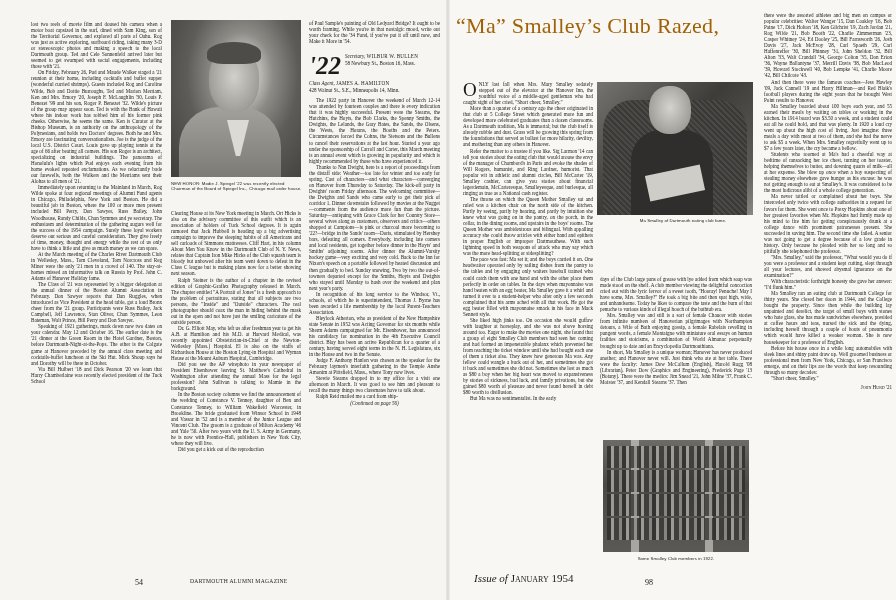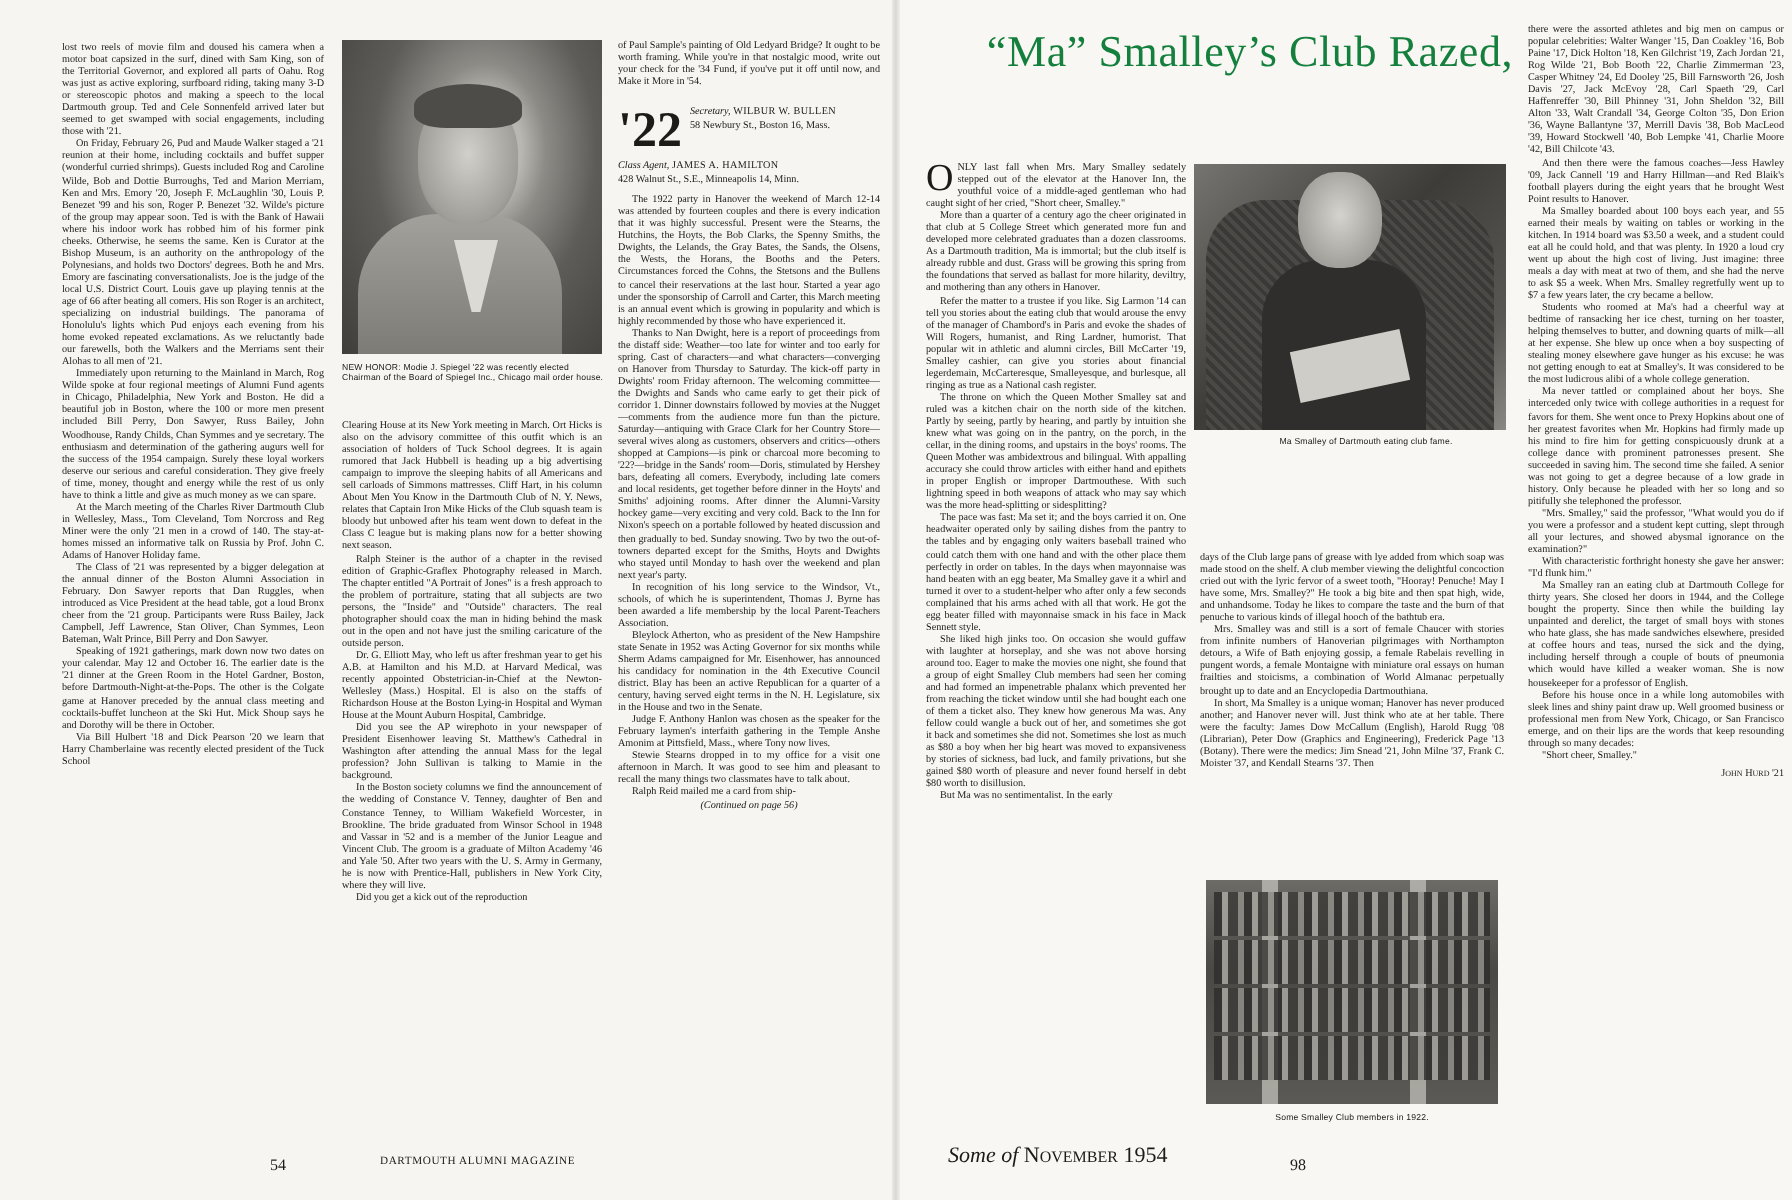--- a/index.html
+++ b/index.html
@@ -25,32 +25,32 @@
      background:linear-gradient(180deg,#a3a19c,#7d7b76); border-radius:40px 40px 0 0; }
   #photo-spiegel .head { position:absolute; left:38px; top:28px; width:50px; height:64px; border-radius:45%;
      background:radial-gradient(ellipse at 50% 45%, #d2d0ca, #a09e98 70%, #6d6b67); }
   #photo-spiegel .hair { position:absolute; left:36px; top:22px; width:54px; height:22px; border-radius:50% 50% 30% 30%;
      background:#4d4c48; }
   #photo-spiegel .shirt { position:absolute; left:56px; top:100px; width:22px; height:36px; background:#dcdad4;
      clip-path:polygon(0 0,100% 0,60% 100%,40% 100%); }
   .caption { position:absolute; font-family:"Liberation Sans","DejaVu Sans",sans-serif; font-size:4.3px; line-height:5.4px; letter-spacing:0.1px; }
   #cap-spiegel { left:171px; top:181px; width:132px; }
   
-  .classno { font-size:25px; line-height:22px; font-weight:bold; float:left; margin:2px 4px 0 0; font-family:"Liberation Serif",serif; }
+  .classno { font-size:25px; line-height:22px; font-weight:bold; float:left; margin:2px 4px 0 0; font-family:"Liberation Serif",serif;font-style:italic; }
   .classhead { font-size:5.1px; line-height:7px; }
   
   .pageno { position:absolute; font-size:8px; top:578px; }
   #pno-left { left:135px; }
   #pno-right { left:645px; }
   #mag-title { position:absolute; left:190px; top:578px; font-size:5.6px; letter-spacing:0.3px; }
   #issue { position:absolute; left:474px; top:572px; font-size:11px; font-style:italic; }
   #issue .up { font-style:normal; font-variant:small-caps; }
   
-  #headline { position:absolute; left:480px; top:12px; width:290px; text-align:center;
-     font-family:"Liberation Serif","DejaVu Serif",serif; font-size:22px; line-height:28px; color:#15803d; letter-spacing:0.3px; }
+  #headline { position:absolute; left:456px; top:12px; width:290px; text-align:left;
+     font-family:"Liberation Serif","DejaVu Serif",serif; font-size:22px; line-height:28px; color:#a16207; letter-spacing:0.3px; }
   #r1 { left:463px; top:81px; width:130px; height:480px; }
   #r2 { left:600px; top:276px; width:152px; height:160px; }
   #r3 { left:764px; top:12px; width:128px; height:545px; }
   #photo-ma { left:597px; top:82px; width:156px; height:133px;
      background:linear-gradient(135deg,#76746f,#3d3c39 45%,#5a5854 80%,#8a8883); }
   #photo-ma .chair { position:absolute; left:6px; top:18px; width:144px; height:115px; border-radius:30px 30px 0 0;
      background:repeating-linear-gradient(45deg,#3a3937 0 2px,#4a4946 2px 4px); }
   #photo-ma .face { position:absolute; left:52px; top:4px; width:42px; height:48px; border-radius:45%;
      background:radial-gradient(ellipse at 50% 45%, #d5d3cd, #9e9c96 75%, #555451); }
   #photo-ma .dress { position:absolute; left:34px; top:48px; width:82px; height:85px; border-radius:30px 30px 0 0; background:#2f2e2c; }
@@ -179,16 +179,16 @@
   <p>Ma never tattled or complained about her boys. She interceded only twice with college authorities in a request for favors for them. She went once to Prexy Hopkins about one of her greatest favorites when Mr. Hopkins had firmly made up his mind to fire him for getting conspicuously drunk at a college dance with prominent patronesses present. She succeeded in saving him. The second time she failed. A senior was not going to get a degree because of a low grade in history. Only because he pleaded with her so long and so pitifully she telephoned the professor.</p>
   <p>"Mrs. Smalley," said the professor, "What would you do if you were a professor and a student kept cutting, slept through all your lectures, and showed abysmal ignorance on the examination?"</p>
   <p>With characteristic forthright honesty she gave her answer: "I'd flunk him."</p>
   <p>Ma Smalley ran an eating club at Dartmouth College for thirty years. She closed her doors in 1944, and the College bought the property. Since then while the building lay unpainted and derelict, the target of small boys with stones who hate glass, she has made sandwiches elsewhere, presided at coffee hours and teas, nursed the sick and the dying, including herself through a couple of bouts of pneumonia which would have killed a weaker woman. She is now housekeeper for a professor of English.</p>
   <p>Before his house once in a while long automobiles with sleek lines and shiny paint draw up. Well groomed business or professional men from New York, Chicago, or San Francisco emerge, and on their lips are the words that keep resounding through so many decades:</p>
   <p>"Short cheer, Smalley."</p>
   <div class="sig">John Hurd '21</div>
 </div>
 
 <div id="issue">
-  <span>Some of</span>
-  <span class="up">November 1954</span>
+  <span>Issue of</span>
+  <span class="up">January 1954</span>
 </div>
 <div class="pageno" id="pno-right">98</div>
 
 </body></html>

